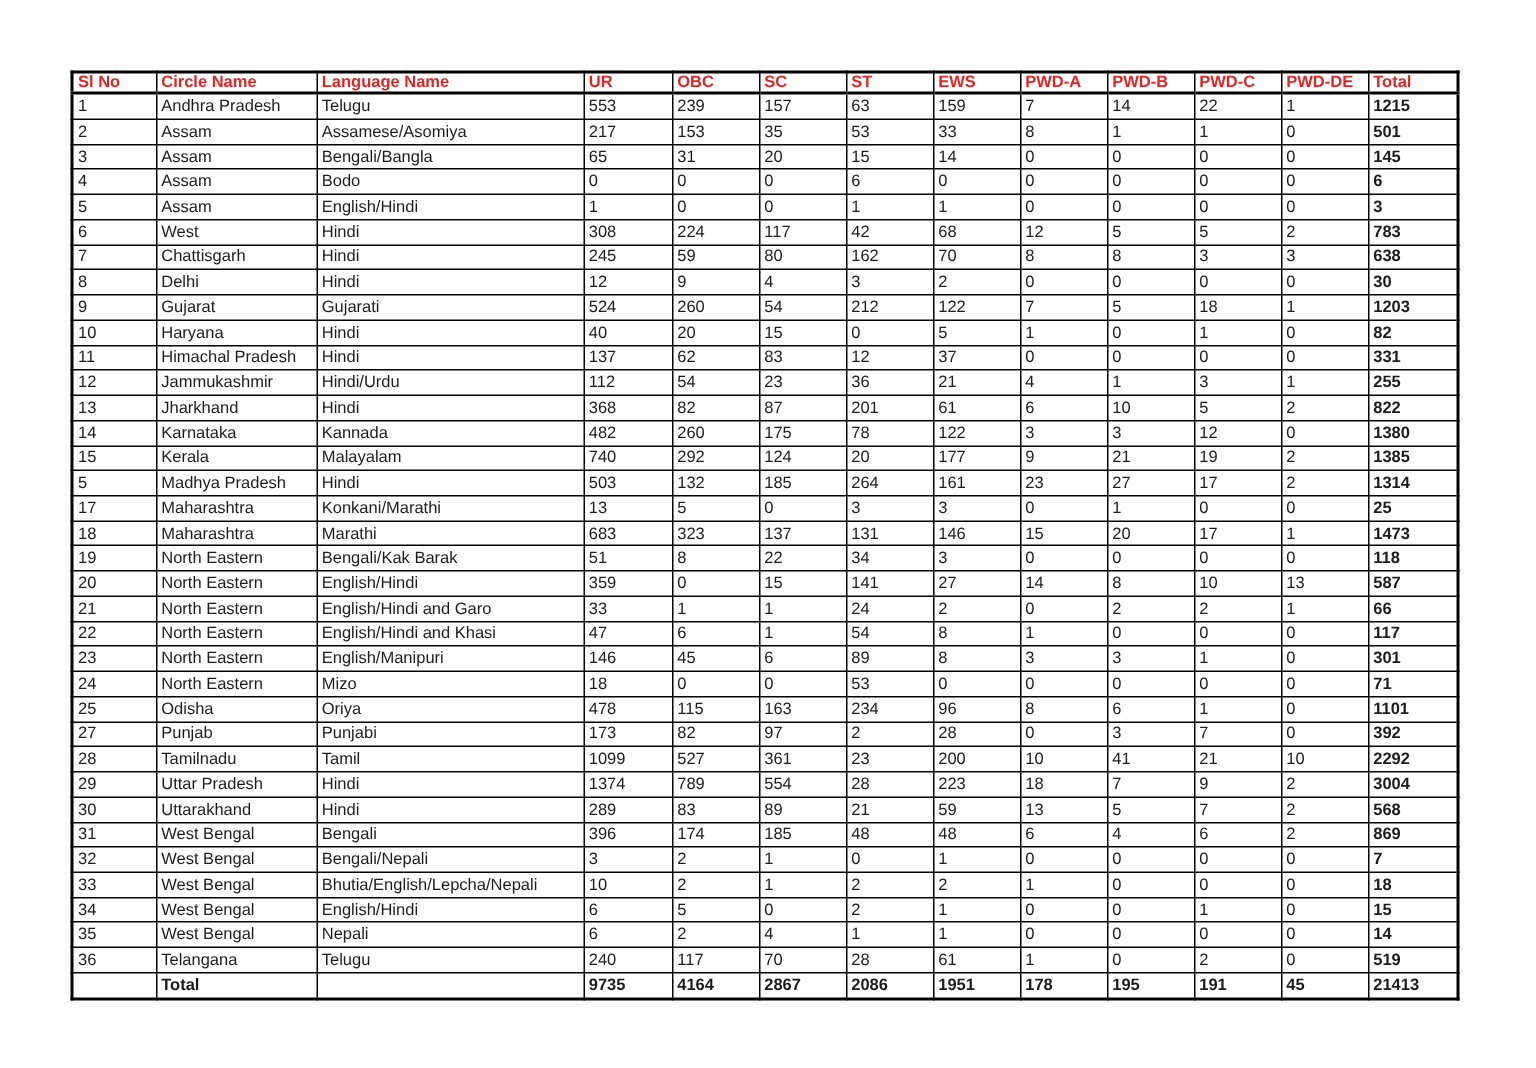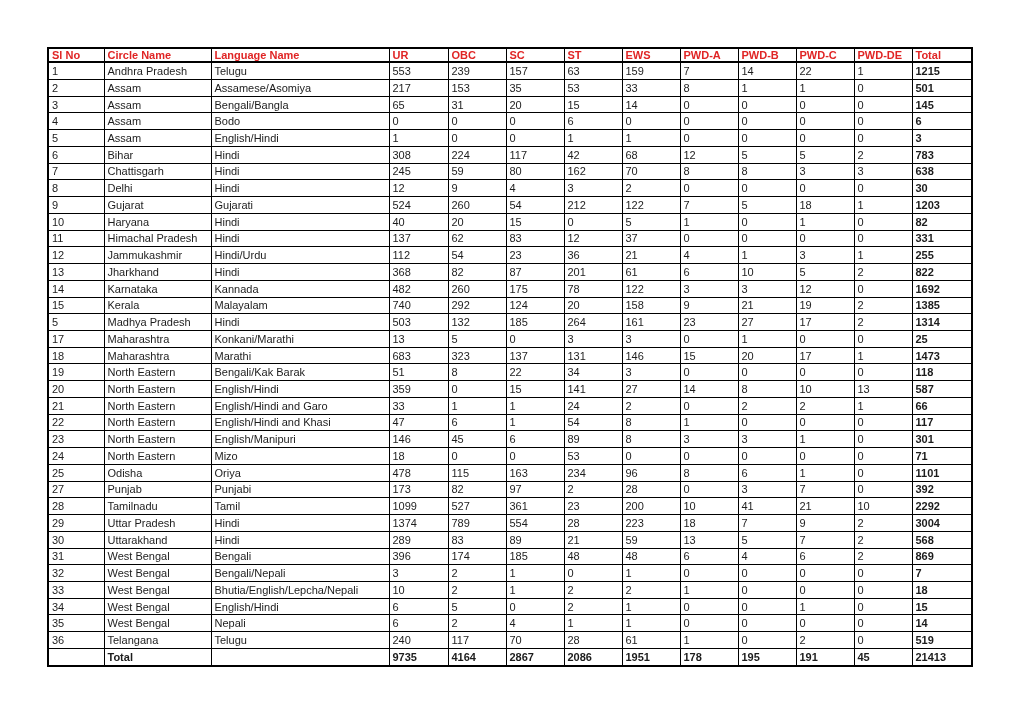--- a/index.html
+++ b/index.html
@@ -155,21 +155,21 @@
           <td>1</td>
           <td>1</td>
           <td>0</td>
           <td>0</td>
           <td>0</td>
           <td>0</td>
           <td>3</td>
         </tr>
         <tr>
           <td>6</td>
-          <td>Bihar</td>
+          <td>West</td>
           <td>Hindi</td>
           <td>308</td>
           <td>224</td>
           <td>117</td>
           <td>42</td>
           <td>68</td>
           <td>12</td>
           <td>5</td>
           <td>5</td>
           <td>2</td>
@@ -286,31 +286,31 @@
           <td>Kannada</td>
           <td>482</td>
           <td>260</td>
           <td>175</td>
           <td>78</td>
           <td>122</td>
           <td>3</td>
           <td>3</td>
           <td>12</td>
           <td>0</td>
-          <td>1692</td>
+          <td>1380</td>
         </tr>
         <tr>
           <td>15</td>
           <td>Kerala</td>
           <td>Malayalam</td>
           <td>740</td>
           <td>292</td>
           <td>124</td>
           <td>20</td>
-          <td>158</td>
+          <td>177</td>
           <td>9</td>
           <td>21</td>
           <td>19</td>
           <td>2</td>
           <td>1385</td>
         </tr>
         <tr>
           <td>5</td>
           <td>Madhya Pradesh</td>
           <td>Hindi</td>

